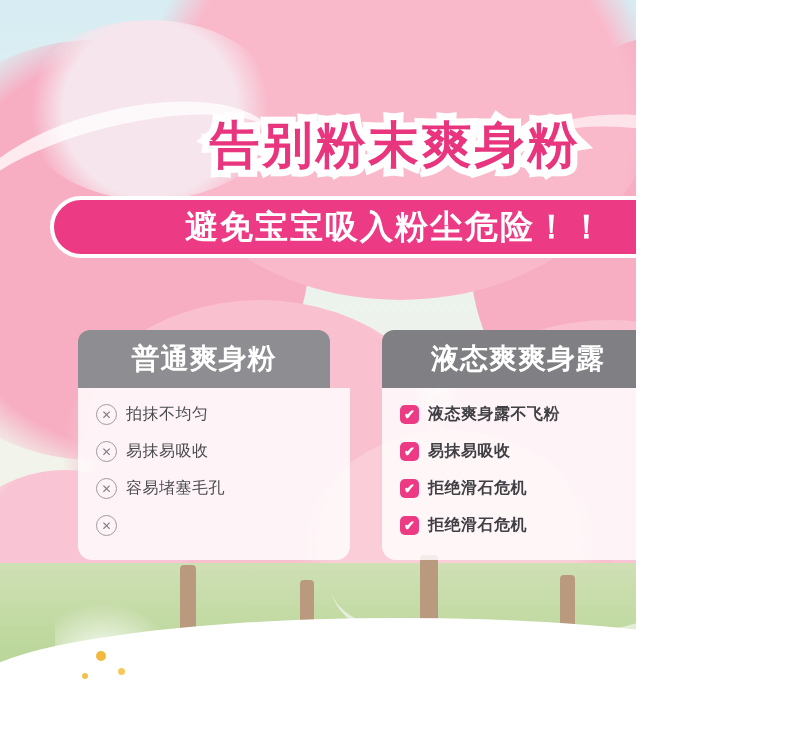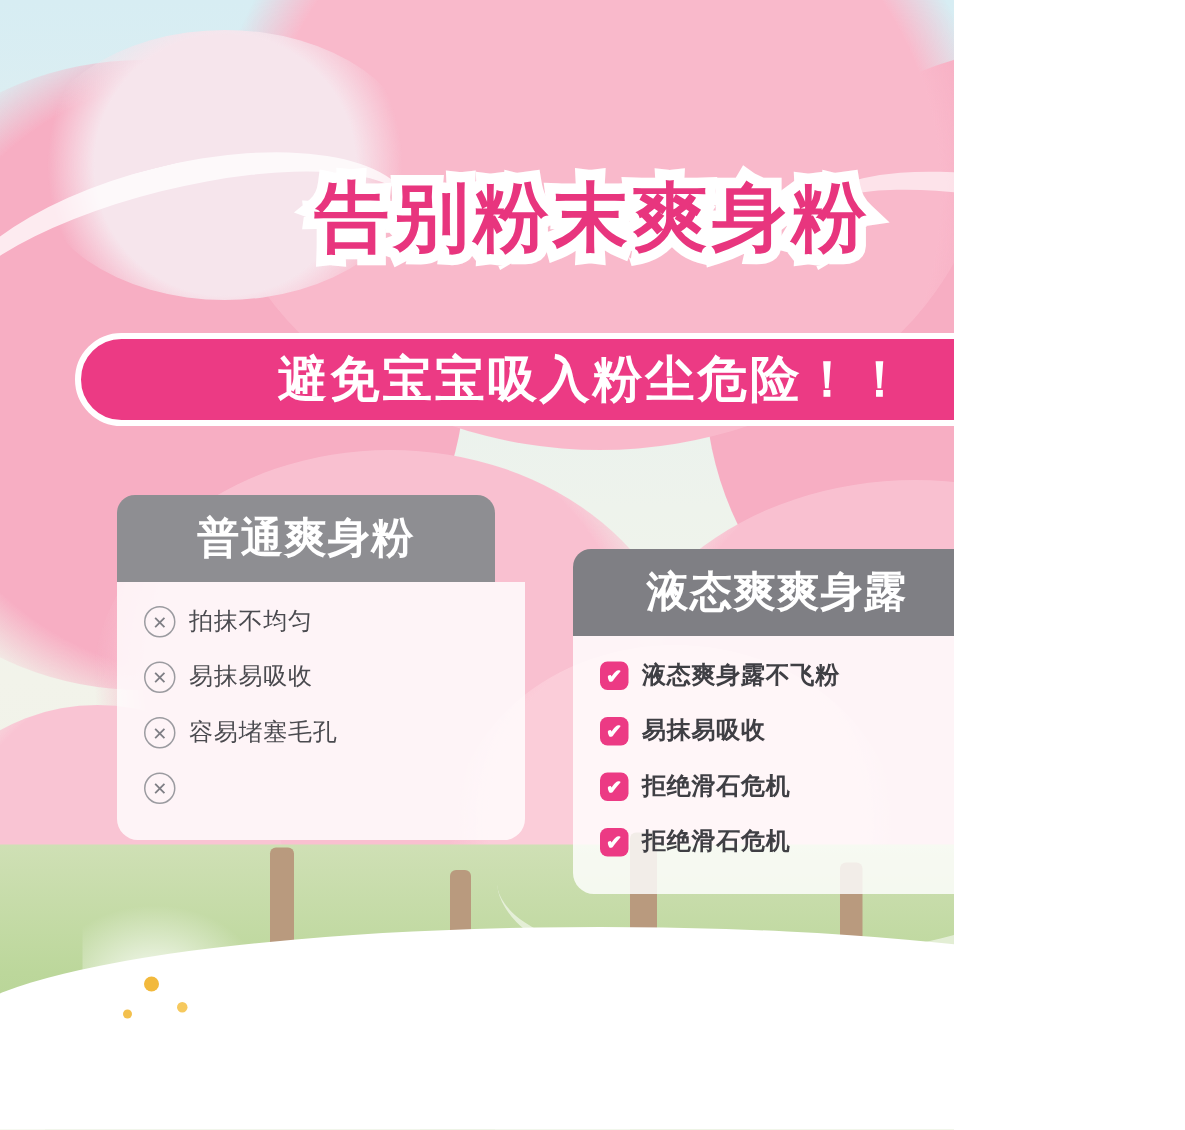--- a/index.html
+++ b/index.html
@@ -111,21 +111,21 @@
     -webkit-text-stroke: 6px #ffffff;
     paint-order: stroke fill;
   }
   .headline-shadow {
     color: #ffffff;
     -webkit-text-stroke: 14px #ffffff;
   }
 
   .subbar {
     position: absolute;
-    top: 222px;
+    top: 196px;
     left: 50px;
     width: 690px;
     height: 62px;
     background: #ec3a84;
     border: 4px solid #ffffff;
     border-radius: 31px;
     box-sizing: border-box;
     display: flex;
     align-items: center;
     justify-content: center;
@@ -167,21 +167,21 @@
     letter-spacing: 1px;
   }
   .card-body {
     background: rgba(255,255,255,0.82);
     border-radius: 0 0 14px 14px;
     padding: 16px 14px 16px 18px;
     box-sizing: border-box;
   }
   .card-left .card-head { background: #8e8e92; width: 252px; margin-left: 0; }
   .card-left .card-body { min-height: 172px; }
-  .card-right .card-head { background: #7f7f84; width: 272px; margin-top: 36px; }
+  .card-right .card-head { background: #7f7f84; width: 272px; }
   .card-right .card-body { min-height: 172px; }
 
   .row {
     display: flex;
     align-items: center;
     gap: 9px;
     margin-bottom: 16px;
   }
   .row:last-child { margin-bottom: 0; }
 

